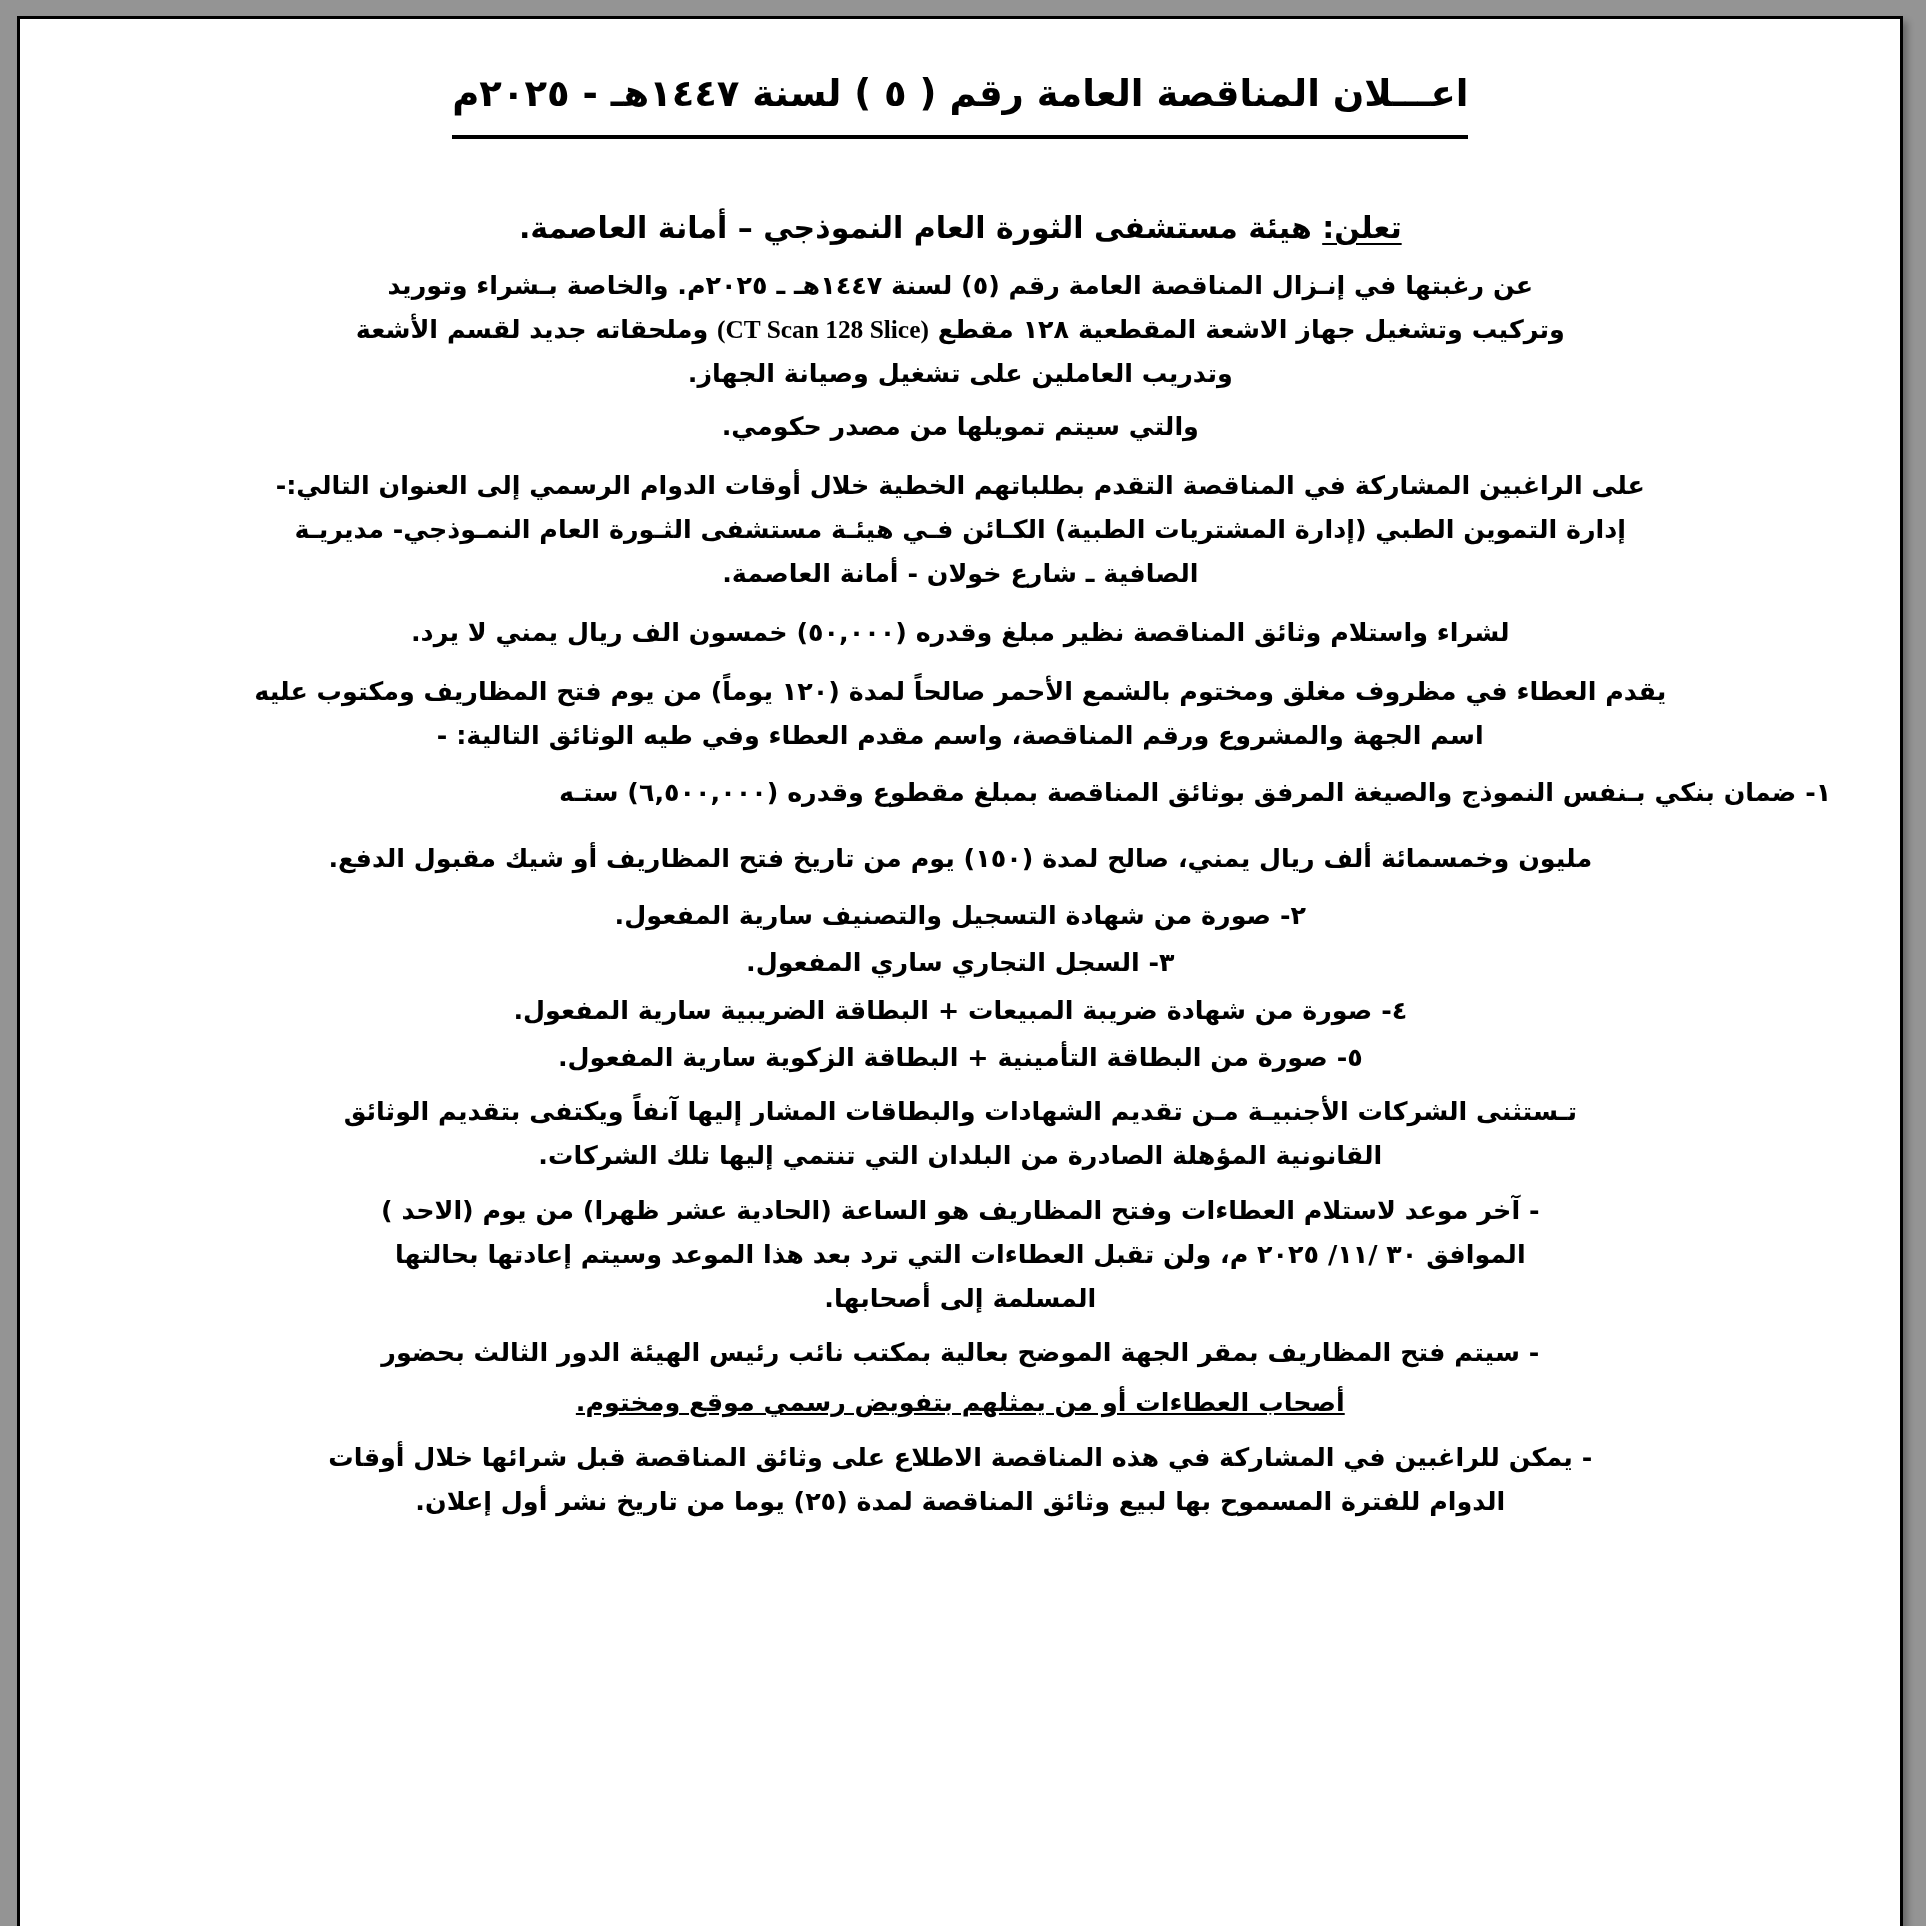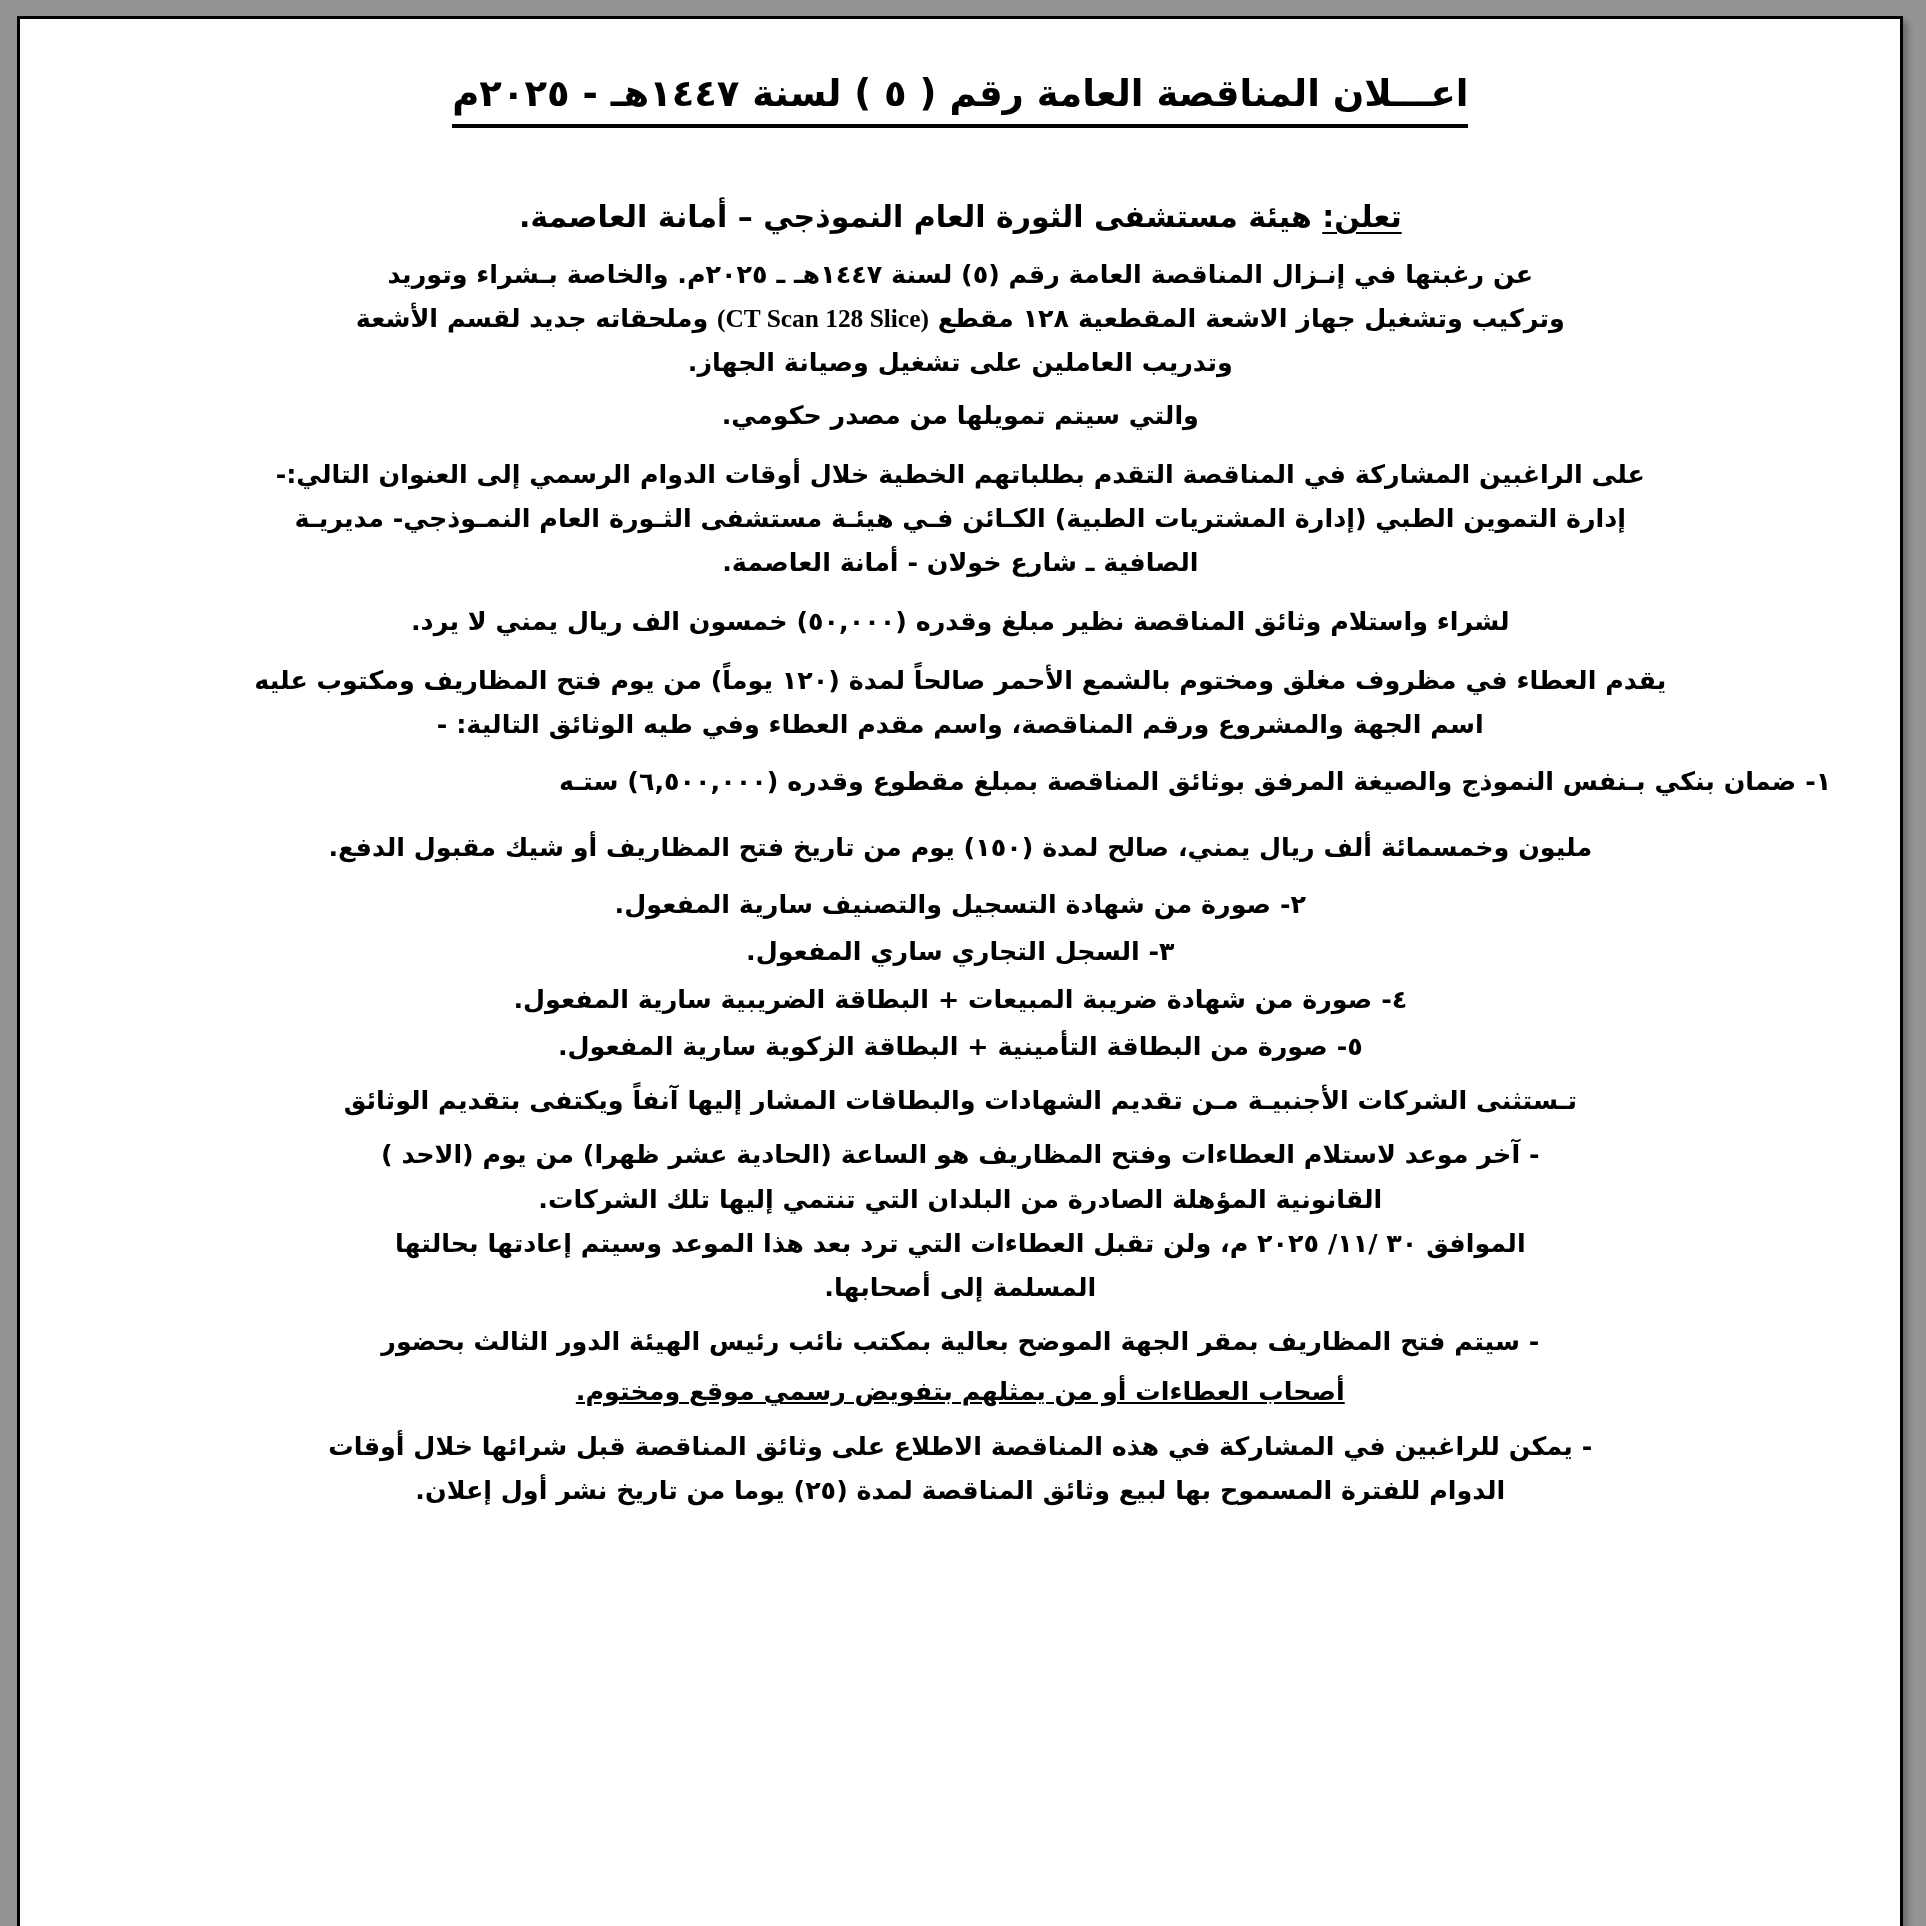--- a/index.html
+++ b/index.html
@@ -45,21 +45,21 @@
     font-weight: 700;
     font-size: 37px;
     line-height: 1.25;
     letter-spacing: -0.4px;
     margin: 29px 0 0 0;
     padding: 0 0 3.9px 0;
     display: block;
   }
   .doc-title .underline-span {
     border-bottom: 4.2px solid #000;
-    padding-bottom: 7px;
+    padding-bottom: 18px;
     display: inline-block;
   }
 
   
   .doc-subtitle {
     text-align: center;
     font-weight: 700;
     font-size: 30px;
     line-height: 1.3;
     margin: 65px 0 0 0;
@@ -191,23 +191,23 @@
         <span class="num">٤-</span>
         <span class="li-text">صورة من شهادة ضريبة المبيعات + البطاقة الضريبية سارية المفعول.</span>
       </li>
       <li>
         <span class="num">٥-</span>
         <span class="li-text">صورة من البطاقة التأمينية + البطاقة الزكوية سارية المفعول.</span>
       </li>
     </ul>
 
     <div class="clause">تـستثنى الشركات الأجنبيـة مـن تقديم الشهادات والبطاقات المشار إليها آنفاً ويكتفى بتقديم الوثائق</div>
+    <div class="clause" style="margin-top:3.1px; text-align-last:center;">القانونية المؤهلة الصادرة من البلدان التي تنتمي إليها تلك الشركات.</div>
+
     <div class="clause">- آخر موعد لاستلام العطاءات وفتح المظاريف هو الساعة (الحادية عشر ظهرا) من يوم (الاحد )</div>
-
-    <div class="clause" style="margin-top:3.1px; text-align-last:center;">القانونية المؤهلة الصادرة من البلدان التي تنتمي إليها تلك الشركات.</div>
     <div class="clause" style="margin-top:3.1px;">الموافق ٣٠ /١١/ ٢٠٢٥ م، ولن تقبل العطاءات التي ترد بعد هذا الموعد وسيتم إعادتها بحالتها</div>
     <div class="clause" style="margin-top:3.1px; text-align-last:center;">المسلمة إلى أصحابها.</div>
 
     <div class="clause">- سيتم فتح المظاريف بمقر الجهة الموضح بعالية بمكتب نائب رئيس الهيئة الدور الثالث بحضور</div>
     <div class="clause" style="margin-top:9px; text-align-last:center;text-decoration:underline;">أصحاب العطاءات أو من يمثلهم بتفويض رسمي موقع ومختوم.</div>
 
     <div class="clause">- يمكن للراغبين في المشاركة في هذه المناقصة الاطلاع على وثائق المناقصة قبل شرائها خلال أوقات</div>
     <div class="clause" style="margin-top:3.1px; text-align-last:center;">الدوام للفترة المسموح بها لبيع وثائق المناقصة لمدة (٢٥) يوما من تاريخ نشر أول إعلان.</div>
 
   </div>

